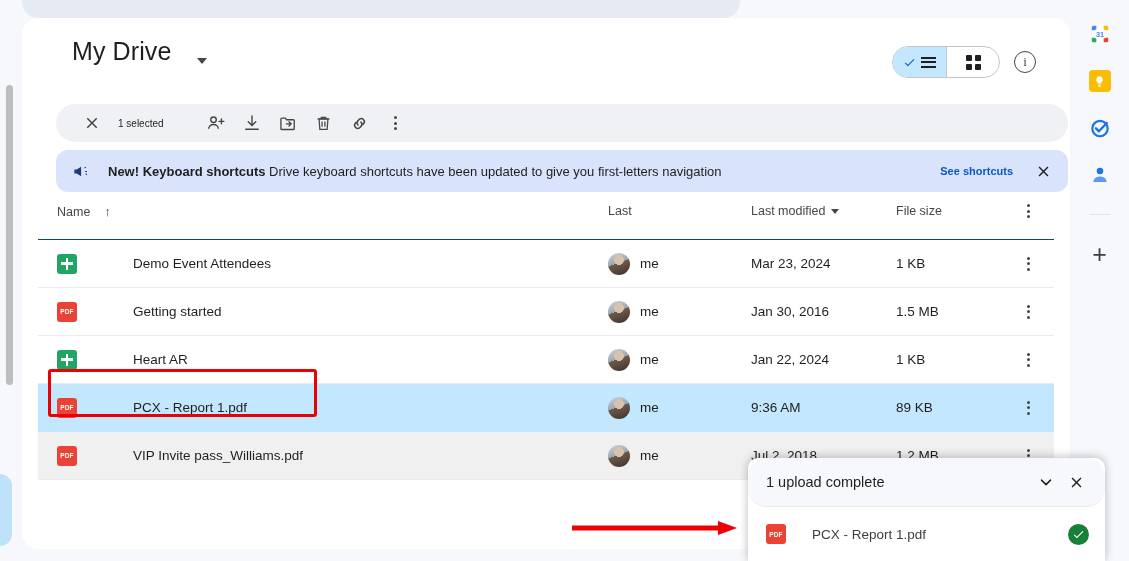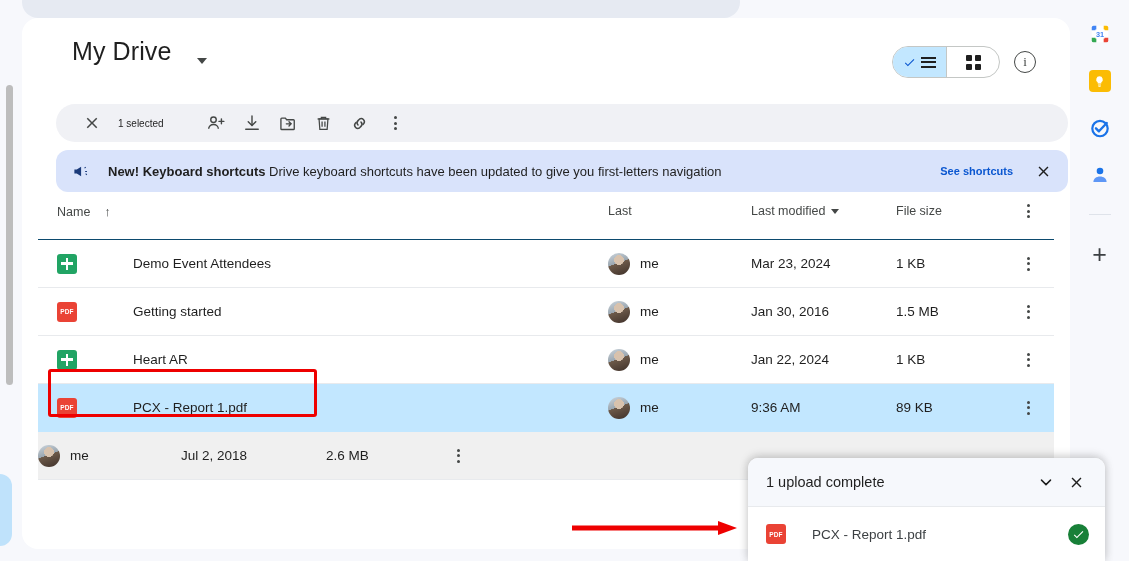--- a/index.html
+++ b/index.html
@@ -194,20 +194,21 @@
     position: absolute; left: 748px; top: 458px;
     width: 357px; height: 103px;
     background: #fff; border-radius: 10px 10px 0 0;
     box-shadow: 0 -2px 10px rgba(0,0,0,.18), 0 2px 10px rgba(0,0,0,.10);
     overflow: hidden;
   }
   .toast-head {
     height: 49px; background: #f6f8fc;
     display: flex; align-items: center; padding: 0 14px 0 18px;
     border-bottom: 1px solid #e8eaed;
+    border-radius: 19px;
   }
   .toast-title { font-size: 14.5px; color: #1f1f1f; flex: 1; }
   .toast-ibtn {
     width: 30px; height: 30px; border-radius: 50%;
     display: flex; align-items: center; justify-content: center;
     cursor: pointer; color: #1f1f1f;
   }
   .toast-row { display: flex; align-items: center; height: 54px; padding: 0 16px 0 18px; }
   .toast-fname { font-size: 13.5px; color: #3c4043; margin-left: 26px; flex: 1; }
   .done-check {
@@ -431,26 +432,30 @@
             <div class="col-size">89 KB</div>
             <div class="col-kebab">
               <span class="kebab">
                 <i></i>
                 <i></i>
                 <i></i>
               </span>
             </div>
           </div>
           <div class="trow hovered">
+            <div class="col-name">
+              <span class="file-icon ic-pdf">PDF</span>
+              <span class="fname">VIP Invite pass_Williams.pdf</span>
+            </div>
             <div class="col-owner owner-cell">
               <span class="avatar"></span>
               <span>me</span>
             </div>
             <div class="col-mod">Jul 2, 2018</div>
-            <div class="col-size">2.6 MB</div>
+            <div class="col-size">1.2 MB</div>
             <div class="col-kebab">
               <span class="kebab">
                 <i></i>
                 <i></i>
                 <i></i>
               </span>
             </div>
           </div>
         </div>
     </div>

